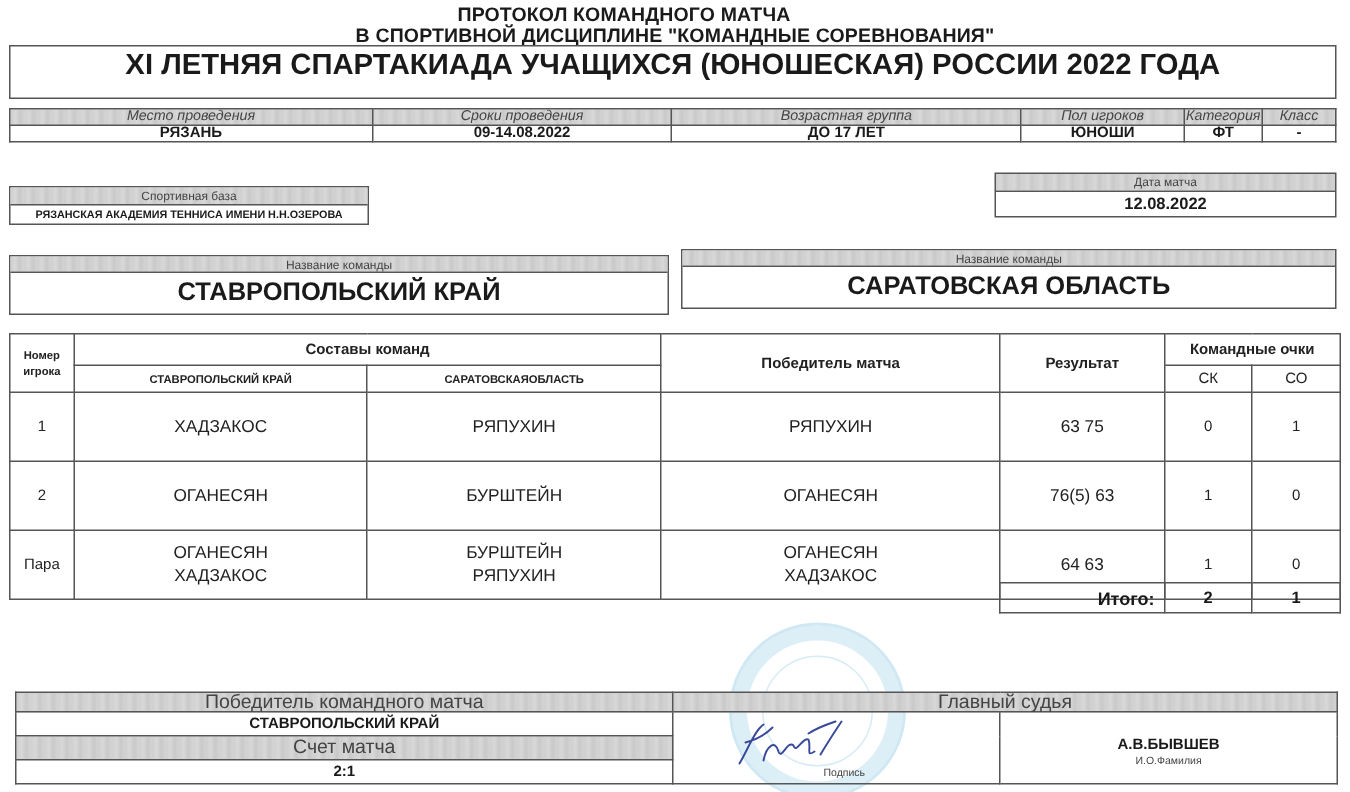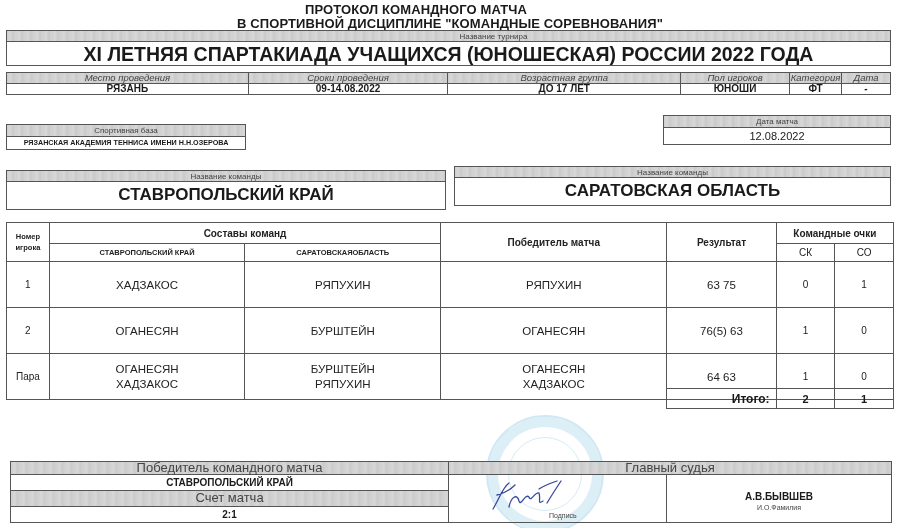--- a/index.html
+++ b/index.html
@@ -47,53 +47,52 @@
       border: 1px solid rgba(120,190,220,0.3);
     }
   </style>
 </head>
 <body>
 
 <div class="abs title1 center" style="left:0;top:2px;width:832px;">ПРОТОКОЛ КОМАНДНОГО МАТЧА</div>
 <div class="abs title1 center" style="left:0;top:16px;width:900px;">В СПОРТИВНОЙ ДИСЦИПЛИНЕ "КОМАНДНЫЕ СОРЕВНОВАНИЯ"</div>
 
 <div class="abs box" style="left:6px;top:30px;width:885px;height:36px;">
-  <div class="hdr-bar" style="text-align:center;padding-left:90px;">Название турнира</div>
   <div class="tournament">XI ЛЕТНЯЯ СПАРТАКИАДА УЧАЩИХСЯ (ЮНОШЕСКАЯ) РОССИИ 2022 ГОДА</div>
 </div>
 
 <table class="abs info-table" style="left:6px;top:72px;width:885px;border:1.5px solid #555;">
   <tbody>
       <tr class="h">
     <td style="width:242px;">Место проведения</td>
     <td style="width:200px;">Сроки проведения</td>
     <td style="width:233px;">Возрастная группа</td>
     <td style="width:109px;">Пол игроков</td>
     <td style="width:52px;">Категория</td>
-    <td style="width:49px;">Дата</td>
+    <td style="width:49px;">Класс</td>
   </tr>
   <tr class="v">
     <td>РЯЗАНЬ</td>
     <td>09-14.08.2022</td>
     <td>ДО 17 ЛЕТ</td>
     <td>ЮНОШИ</td>
     <td>ФТ</td>
     <td>-</td>
   </tr>
 </tbody>
   </table>
 
 <div class="abs box" style="left:6px;top:124px;width:240px;height:26px;">
   <div class="hdr-bar" style="height:12px;line-height:12px;">Спортивная база</div>
   <div style="font-weight:bold;font-size:7.2px;line-height:11px;text-align:center;white-space:nowrap;">РЯЗАНСКАЯ АКАДЕМИЯ ТЕННИСА ИМЕНИ Н.Н.ОЗЕРОВА</div>
 </div>
 
 <div class="abs box" style="left:663px;top:115px;width:228px;height:30px;">
   <div class="hdr-bar" style="height:12px;line-height:12px;">Дата матча</div>
-  <div style="font-weight:normal;font-size:11px;line-height:16px;text-align:center;">12.08.2022</div>
+  <div style="font-weight:bold;font-size:11px;line-height:16px;text-align:center;">12.08.2022</div>
 </div>
 
 <div class="abs box" style="left:6px;top:170px;width:440px;height:40px;">
   <div class="hdr-bar">Название команды</div>
   <div class="team-name">СТАВРОПОЛЬСКИЙ КРАЙ</div>
 </div>
 
 <div class="abs box" style="left:454px;top:166px;width:437px;height:40px;">
   <div class="hdr-bar">Название команды</div>
   <div class="team-name">САРАТОВСКАЯ ОБЛАСТЬ</div>

